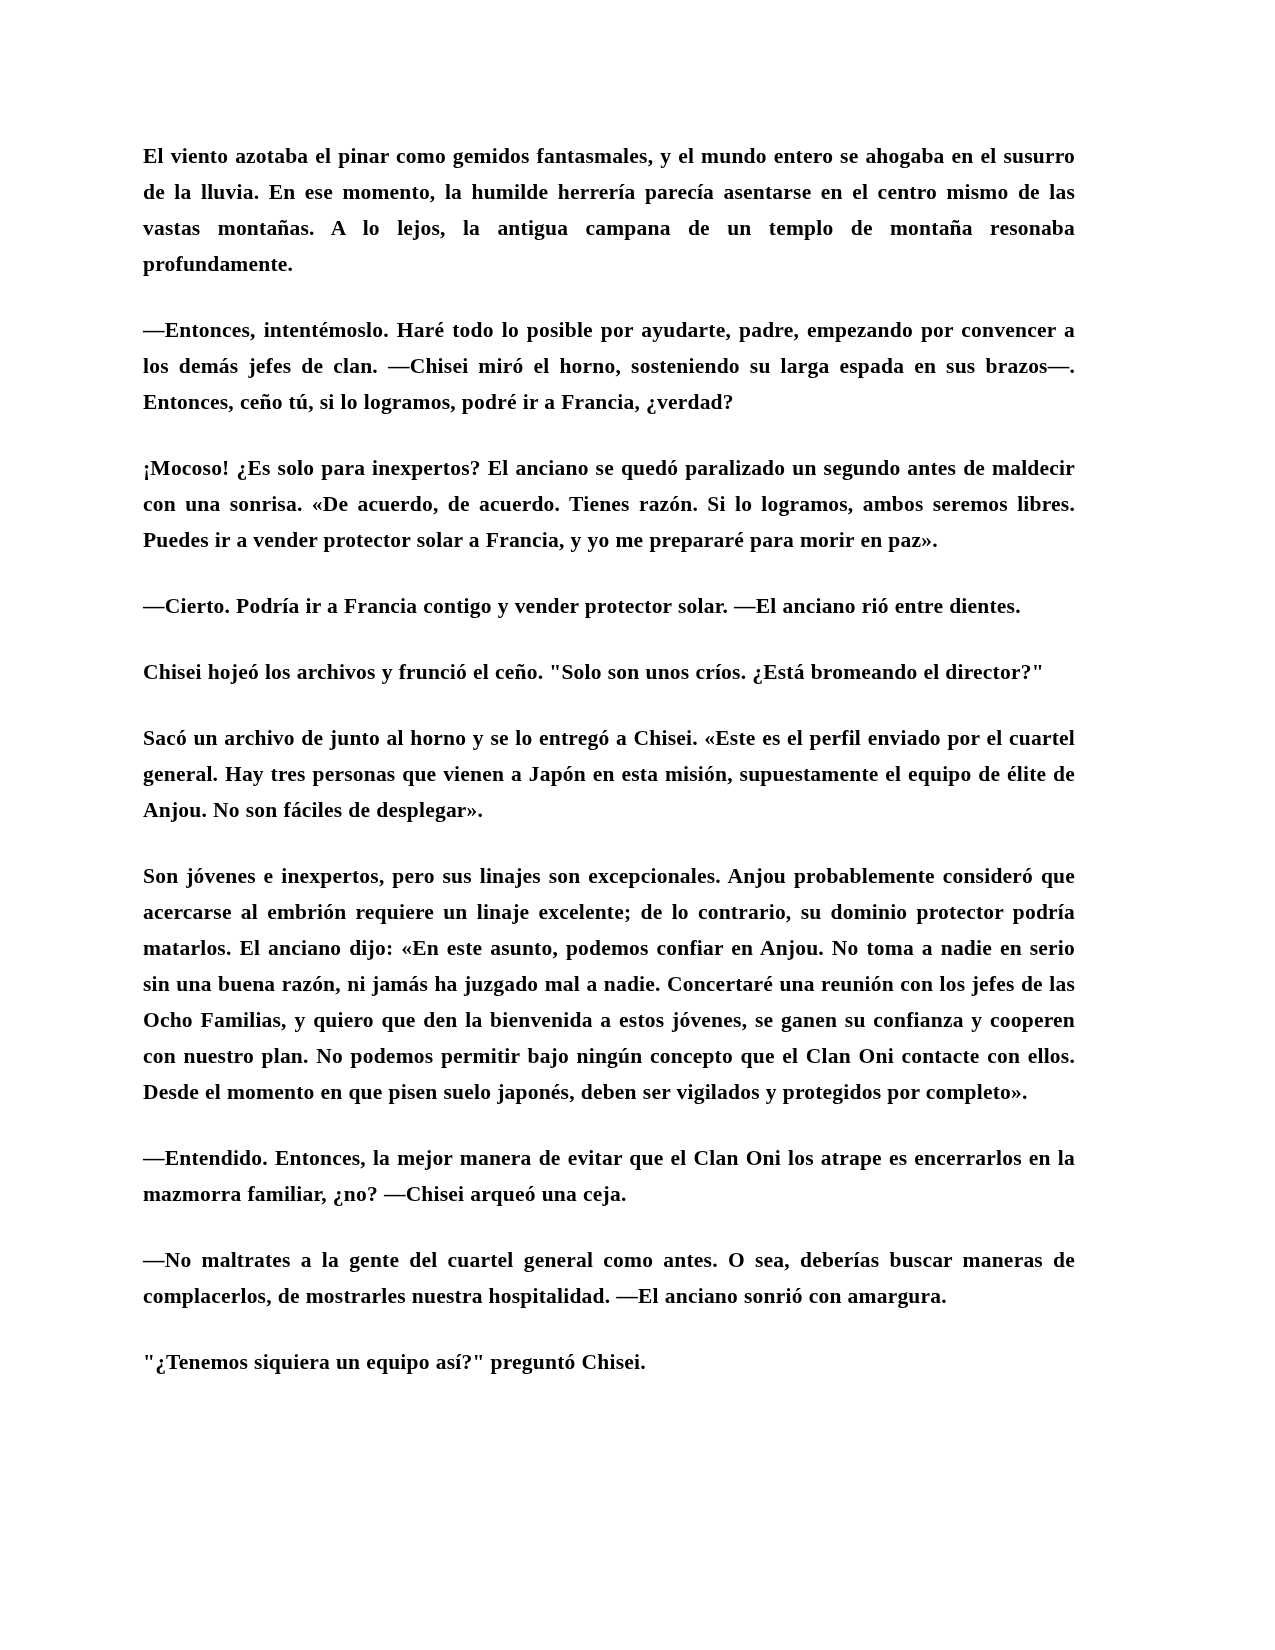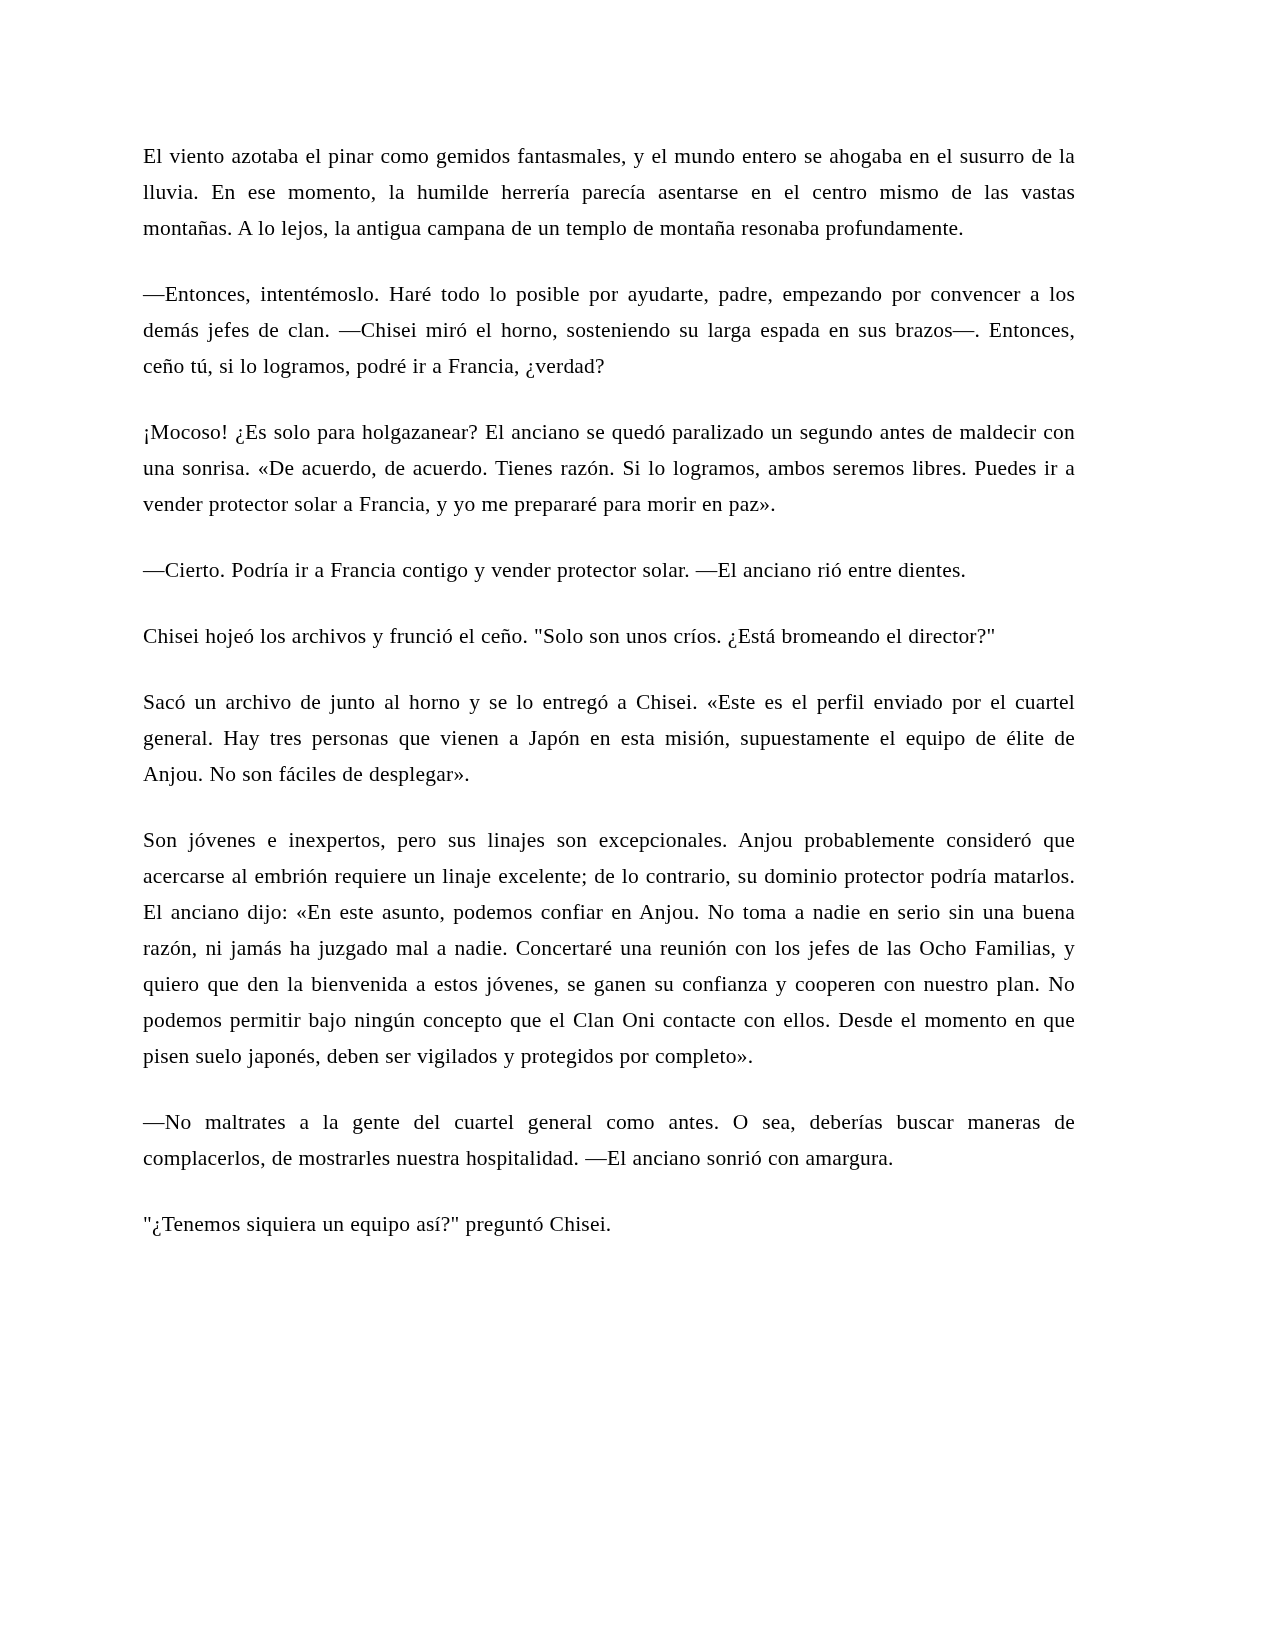--- a/index.html
+++ b/index.html
@@ -11,20 +11,21 @@
     font-family: "Liberation Serif", "DejaVu Serif", serif;
     color: #000000;
   }
   .page {
     position: relative;
     width: 1275px;
     height: 1396px;
     margin: 0 auto;
     background: #ffffff;
     box-sizing: border-box;
+    font-weight: bold;
   }
   .text-column {
     position: absolute;
     left: 143px;
     top: 138px;
     width: 932px;
   }
   p.para {
     margin: 0 0 30px 0;
     font-size: 21.5px;
@@ -51,24 +52,25 @@
   }
 </style>
 </head>
 <body>
 
 <div class="page">
 
   <div class="text-column">
     <p class="para">El viento azotaba el pinar como gemidos fantasmales, y el mundo entero se ahogaba en el susurro de la lluvia. En ese momento, la humilde herrería parecía asentarse en el centro mismo de las vastas montañas. A lo lejos, la antigua campana de un templo de montaña resonaba profundamente.</p>
     <p class="para">—Entonces, intentémoslo. Haré todo lo posible por ayudarte, padre, empezando por convencer a los demás jefes de clan. —Chisei miró el horno, sosteniendo su larga espada en sus brazos—. Entonces, ceño tú, si lo logramos, podré ir a Francia, ¿verdad?</p>
-    <p class="para">¡Mocoso! ¿Es solo para holgazanear? El anciano se quedó paralizado un segundo antes de maldecir con una sonrisa. «De acuerdo, de acuerdo. Tienes razón. Si lo logramos, ambos seremos libres. Puedes ir a vender protector solar a Francia, y yo me prepararé para morir en paz».</p>
+    <p class="para">¡Mocoso! ¿Es solo para inexpertos? El anciano se quedó paralizado un segundo antes de maldecir con una sonrisa. «De acuerdo, de acuerdo. Tienes razón. Si lo logramos, ambos seremos libres. Puedes ir a vender protector solar a Francia, y yo me prepararé para morir en paz».</p>
     <p class="para">—Cierto. Podría ir a Francia contigo y vender protector solar. —El anciano rió entre dientes.</p>
     <p class="para">Chisei hojeó los archivos y frunció el ceño. "Solo son unos críos. ¿Está bromeando el director?"</p>
     <p class="para">Sacó un archivo de junto al horno y se lo entregó a Chisei. «Este es el perfil enviado por el cuartel general. Hay tres personas que vienen a Japón en esta misión, supuestamente el equipo de élite de Anjou. No son fáciles de desplegar».</p>
     <p class="para">Son jóvenes e inexpertos, pero sus linajes son excepcionales. Anjou probablemente consideró que acercarse al embrión requiere un linaje excelente; de lo contrario, su dominio protector podría matarlos. El anciano dijo: «En este asunto, podemos confiar en Anjou. No toma a nadie en serio sin una buena razón, ni jamás ha juzgado mal a nadie. Concertaré una reunión con los jefes de las Ocho Familias, y quiero que den la bienvenida a estos jóvenes, se ganen su confianza y cooperen con nuestro plan. No podemos permitir bajo ningún concepto que el Clan Oni contacte con ellos. Desde el momento en que pisen suelo japonés, deben ser vigilados y protegidos por completo».</p>
+    <p class="para">—Entendido. Entonces, la mejor manera de evitar que el Clan Oni los atrape es encerrarlos en la mazmorra familiar, ¿no? —Chisei arqueó una ceja.</p>
     <p class="para">—No maltrates a la gente del cuartel general como antes. O sea, deberías buscar maneras de complacerlos, de mostrarles nuestra hospitalidad. —El anciano sonrió con amargura.</p>
     <p class="para">"¿Tenemos siquiera un equipo así?" preguntó Chisei.</p>
   </div>
 
   <div class="page-number">213</div>
 
 </div>
 
 </body></html>

